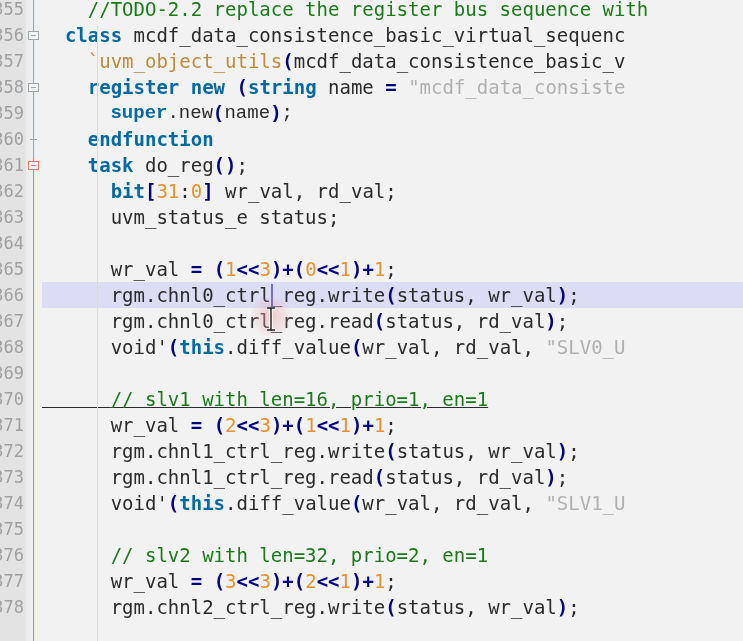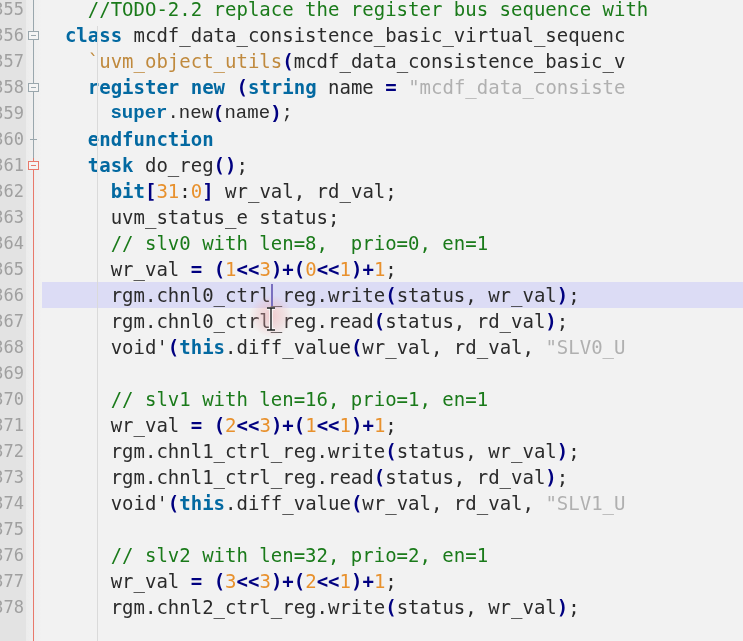--- a/index.html
+++ b/index.html
@@ -208,27 +208,27 @@
     <div id="lines">
         <div class="row" style="position: absolute; top: -4px; left: 0px;"><span class="code"><span class="pl">    </span><span class="cmt">//TODO-2.2 replace the register bus sequence with</span></span></div>
         <div class="row" style="position: absolute; top: 22px; left: 0px;"><span class="code"><span class="pl">  </span><span class="kw">class</span><span class="pl"> mcdf_data_consistence_basic_virtual_sequenc</span></span></div>
         <div class="row" style="position: absolute; top: 48px; left: 0px;"><span class="code"><span class="pl">    </span><span class="mac">`uvm_object_utils</span><span class="op">(</span><span class="pl">mcdf_data_consistence_basic_v</span></span></div>
         <div class="row" style="position: absolute; top: 74px; left: 0px;"><span class="code"><span class="pl">    </span><span class="kw">register new</span><span class="pl"> </span><span class="op">(</span><span class="kw">string</span><span class="pl"> name </span><span class="op">=</span><span class="pl"> </span><span class="str">"mcdf_data_consiste</span></span></div>
         <div class="row" style="position: absolute; top: 100px; left: 0px; font-family: Liberation Mono, monospace;"><span class="code"><span class="pl">      </span><span class="kw">super</span><span class="pl">.new</span><span class="op">(</span><span class="pl">name</span><span class="op">)</span><span class="pl">;</span></span></div>
         <div class="row" style="position: absolute; top: 126px; left: 0px; text-align: center;"><span class="code"><span class="pl">    </span><span class="kw">endfunction</span></span></div>
         <div class="row" style="position: absolute; top: 152px; left: 0px;"><span class="code"><span class="pl">    </span><span class="kw">task</span><span class="pl"> do_reg</span><span class="op">()</span><span class="pl">;</span></span></div>
         <div class="row" style="position: absolute; top: 178px; left: 0px;"><span class="code"><span class="pl">      </span><span class="kw">bit</span><span class="op">[</span><span class="num">31</span><span class="pl">:</span><span class="num">0</span><span class="op">]</span><span class="pl"> wr_val, rd_val;</span></span></div>
         <div class="row" style="position: absolute; top: 204px; left: 0px;"><span class="code"><span class="pl">      uvm_status_e status;</span></span></div>
-        <div class="row" style="position: absolute; top: 230px; left: 0px;"><span class="code"><span class="pl">      </span><span class="cmt">// slv0 with len=8,  prio=0, en=1</span></span></div>
+        <div class="row" style="position: absolute; top: 230px; left: 0px;"><span class="code"><span class="pl">      </span></span></div>
         <div class="row" style="position: absolute; top: 256px; left: 0px;"><span class="code"><span class="pl">      wr_val </span><span class="op">=</span><span class="pl"> </span><span class="op">(</span><span class="num">1</span><span class="op">&lt;&lt;</span><span class="num">3</span><span class="op">)+(</span><span class="num">0</span><span class="op">&lt;&lt;</span><span class="num">1</span><span class="op">)+</span><span class="num">1</span><span class="pl">;</span></span></div>
         <div class="row" style="position: absolute; top: 282px; left: 0px;"><span class="code"><span class="pl">      rgm.chnl0_ctrl_reg.write</span><span class="op">(</span><span class="pl">status, wr_val</span><span class="op">)</span><span class="pl">;</span></span></div>
         <div class="row" style="position: absolute; top: 308px; left: 0px;"><span class="code"><span class="pl">      rgm.chnl0_ctrl_reg.read</span><span class="op">(</span><span class="pl">status, rd_val</span><span class="op">)</span><span class="pl">;</span></span></div>
         <div class="row" style="position: absolute; top: 334px; left: 0px;"><span class="code"><span class="pl">      void'</span><span class="op">(</span><span class="kw">this</span><span class="pl">.diff_value</span><span class="op">(</span><span class="pl">wr_val, rd_val, </span><span class="str">"SLV0_U</span></span></div>
         <div class="row" style="position: absolute; top: 360px; left: 0px;"><span class="code"></span></div>
-        <div class="row" style="position: absolute; top: 386px; left: 0px;"><span class="code"><span class="pl">      </span><span class="cmt">// slv1 with len=16, prio=1, en=1</span></span></div>
+        <div class="row" style="position: absolute; top: 386px; left: 0px; text-decoration: underline;"><span class="code"><span class="pl">      </span><span class="cmt">// slv1 with len=16, prio=1, en=1</span></span></div>
         <div class="row" style="position: absolute; top: 412px; left: 0px;"><span class="code"><span class="pl">      wr_val </span><span class="op">=</span><span class="pl"> </span><span class="op">(</span><span class="num">2</span><span class="op">&lt;&lt;</span><span class="num">3</span><span class="op">)+(</span><span class="num">1</span><span class="op">&lt;&lt;</span><span class="num">1</span><span class="op">)+</span><span class="num">1</span><span class="pl">;</span></span></div>
         <div class="row" style="position: absolute; top: 438px; left: 0px;"><span class="code"><span class="pl">      rgm.chnl1_ctrl_reg.write</span><span class="op">(</span><span class="pl">status, wr_val</span><span class="op">)</span><span class="pl">;</span></span></div>
         <div class="row" style="position: absolute; top: 464px; left: 0px;"><span class="code"><span class="pl">      rgm.chnl1_ctrl_reg.read</span><span class="op">(</span><span class="pl">status, rd_val</span><span class="op">)</span><span class="pl">;</span></span></div>
         <div class="row" style="position: absolute; top: 490px; left: 0px;"><span class="code"><span class="pl">      void'</span><span class="op">(</span><span class="kw">this</span><span class="pl">.diff_value</span><span class="op">(</span><span class="pl">wr_val, rd_val, </span><span class="str">"SLV1_U</span></span></div>
         <div class="row" style="position: absolute; top: 516px; left: 0px;"><span class="code"></span></div>
         <div class="row" style="position: absolute; top: 542px; left: 0px;"><span class="code"><span class="pl">      </span><span class="cmt">// slv2 with len=32, prio=2, en=1</span></span></div>
         <div class="row" style="position: absolute; top: 568px; left: 0px;"><span class="code"><span class="pl">      wr_val </span><span class="op">=</span><span class="pl"> </span><span class="op">(</span><span class="num">3</span><span class="op">&lt;&lt;</span><span class="num">3</span><span class="op">)+(</span><span class="num">2</span><span class="op">&lt;&lt;</span><span class="num">1</span><span class="op">)+</span><span class="num">1</span><span class="pl">;</span></span></div>
         <div class="row" style="position: absolute; top: 594px; left: 0px;"><span class="code"><span class="pl">      rgm.chnl2_ctrl_reg.write</span><span class="op">(</span><span class="pl">status, wr_val</span><span class="op">)</span><span class="pl">;</span></span></div>
       </div>
   </div>

